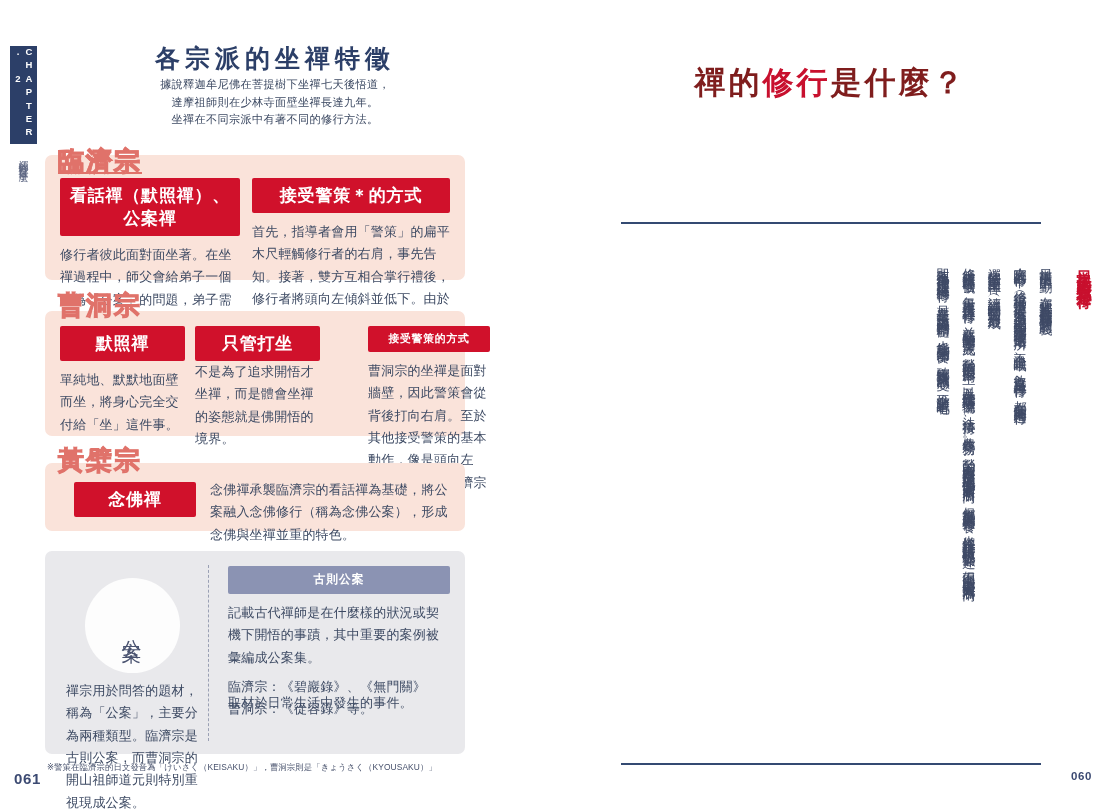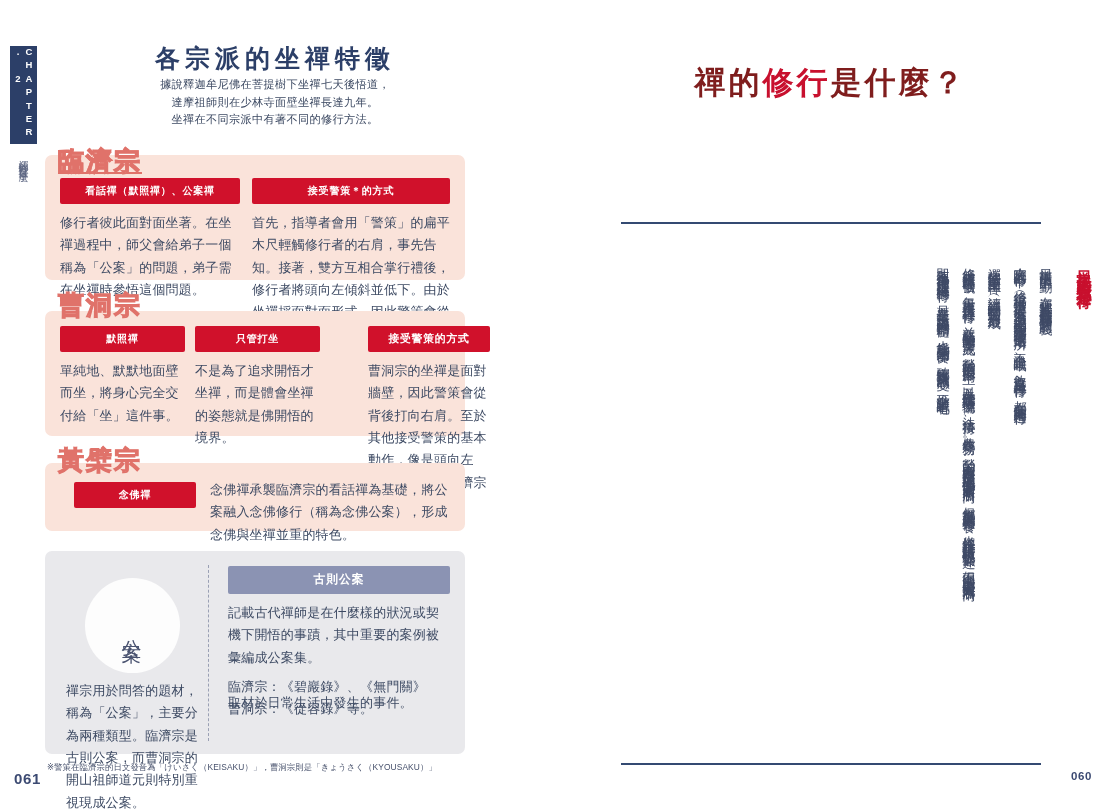--- a/index.html
+++ b/index.html
@@ -60,21 +60,21 @@
     text-shadow: 0 0 0 #e0726a;
   }
 
   .panel {
     position: absolute; background: #fae3da; border-radius: 7px;
   }
 
   .cap {
     background: #d0112b; color: #fff; font-weight: bold;
     text-align: center; border-radius: 2px;
-    font-size: 10px; letter-spacing: .8px;
+    font-size: 17px; letter-spacing: .8px;
     padding: 6px 2px 6px 2px;
   }
   .body-txt {
     color: #3d4a63; font-size: 13px; line-height: 1.72; letter-spacing: .2px;
   }
   .col { position: absolute; }
 
   
   .gray-box {
     position: absolute; left: 45px; top: 551px;
@@ -178,21 +178,21 @@
     </div>
 
     <div class="sect-title" style="left:58px; top:288px;">曹洞宗</div>
     <div class="panel" style="left:45px; top:311px; width:420px; height:125px;"></div>
     <div class="col" style="left:60px; top:326px; width:125px;">
       <div class="cap">默照禪</div>
       <div class="body-txt" style="margin-top:8px;">單純地、默默地面壁而坐，將身心完全交付給「坐」這件事。</div>
     </div>
     <div class="col" style="left:195px; top:326px; width:125px;">
       <div class="cap">只管打坐</div>
-      <div class="body-txt" style="margin-top:8px;">不是為了追求開悟才坐禪，而是體會坐禪的姿態就是佛開悟的境界。</div>
+      <div class="body-txt" style="margin-top:0;">不是為了追求開悟才坐禪，而是體會坐禪的姿態就是佛開悟的境界。</div>
     </div>
     <div class="col" style="left:328px; top:326px; width:122px;margin-left:40px;">
       <div class="cap" style="font-size:10.8px;">接受警策的方式</div>
       <div class="body-txt" style="margin-top:8px;">曹洞宗的坐禪是面對牆壁，因此警策會從背後打向右肩。至於其他接受警策的基本動作，像是頭向左傾，基本上和臨濟宗相同。</div>
     </div>
 
     <div class="sect-title" style="left:58px; top:443px;">黃檗宗</div>
     <div class="panel" style="left:45px; top:463px; width:420px; height:68px;"></div>
     <div class="col" style="left:74px; top:482px; width:122px;">
       <div class="cap">念佛禪</div>

